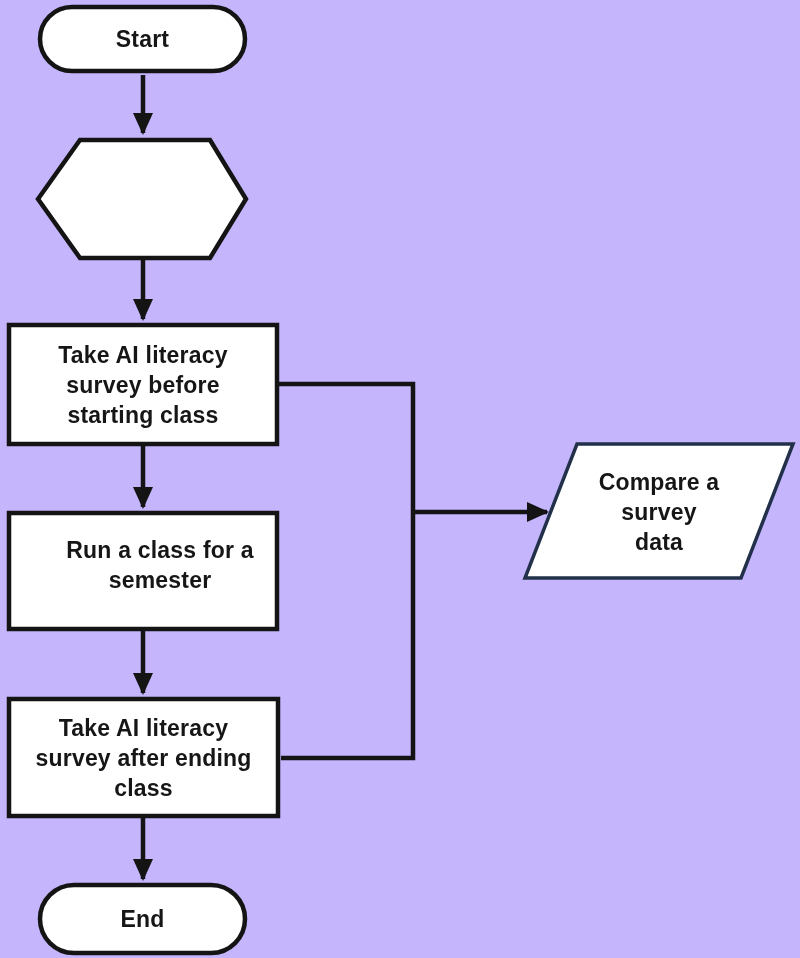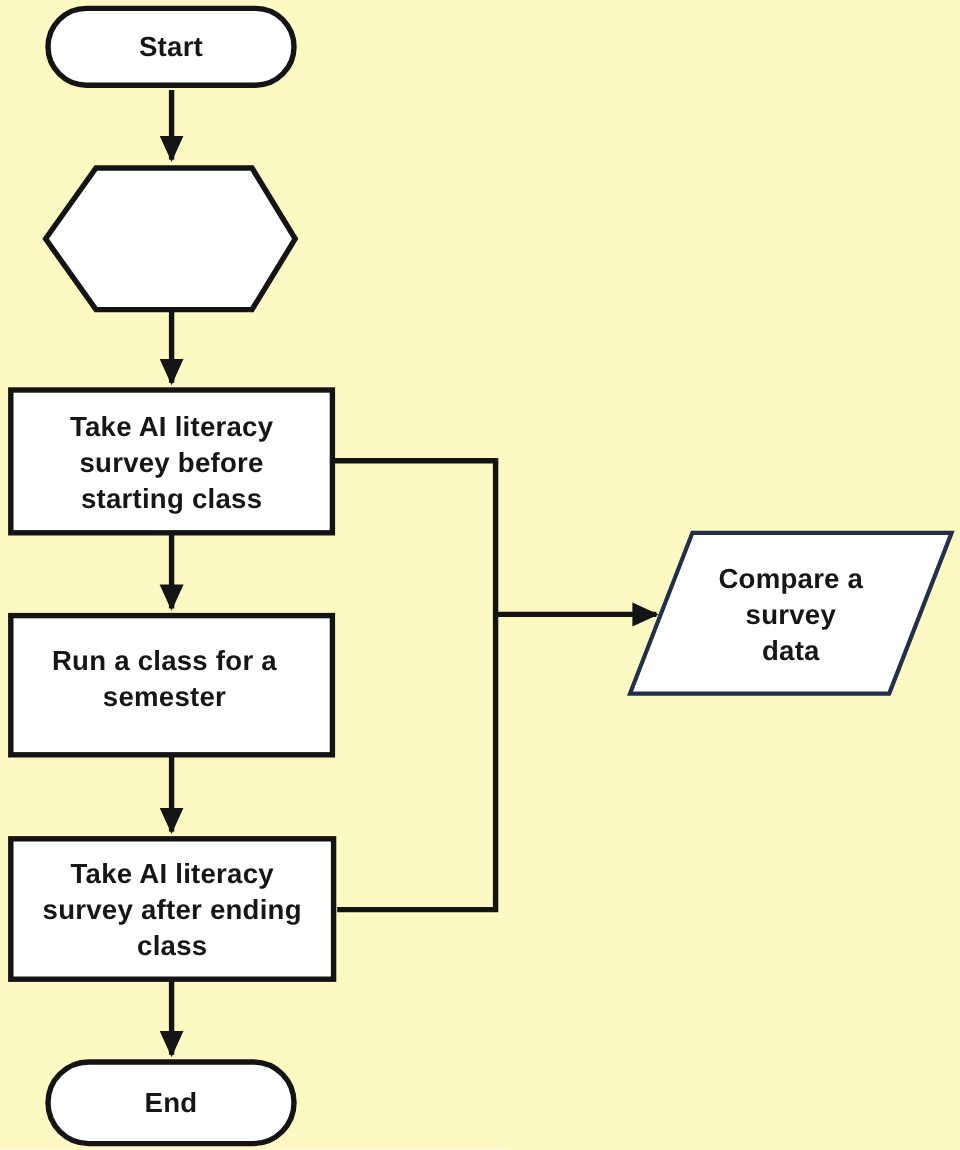--- a/index.html
+++ b/index.html
@@ -4,21 +4,21 @@
 <style>
   html, body {
     margin: 0;
     padding: 0;
     background: #ffffff;
   }
   .canvas {
     position: relative;
     width: 800px;
     height: 958px;
-    background: #fef9c3;
+    background: #c4b5fd;
     font-family: "Liberation Sans", "DejaVu Sans", sans-serif;
     overflow: hidden;
   }
   .flow-svg {
     position: absolute;
     left: 0;
     top: 0;
   }
   .node-label {
     position: absolute;
@@ -70,21 +70,21 @@
     <rect x="40" y="885" width="205" height="68" rx="34" ry="34" fill="#ffffff" stroke="#141414" stroke-width="4.5"></rect>
   </svg>
 
   <div class="node-label" style="left:38px; top:5px; width:209px; height:68px;">Start</div>
 
 
   <div class="node-label" style="left:7px; top:323px; width:272px; height:123px;">Take AI literacy
 survey before
 starting class</div>
 
-  <div class="node-label" style="left:1px; top:505px; width:272px; height:120px;">Run a class for a
+  <div class="node-label" style="left:24px; top:505px; width:272px; height:120px;">Run a class for a
 semester</div>
 
   <div class="node-label" style="left:7px; top:697px; width:273px; height:121px;">Take AI literacy
 survey after ending
 class</div>
 
   <div class="node-label" style="left:523px; top:443px; width:272px; height:137px;">Compare a
 survey
 data</div>
 

